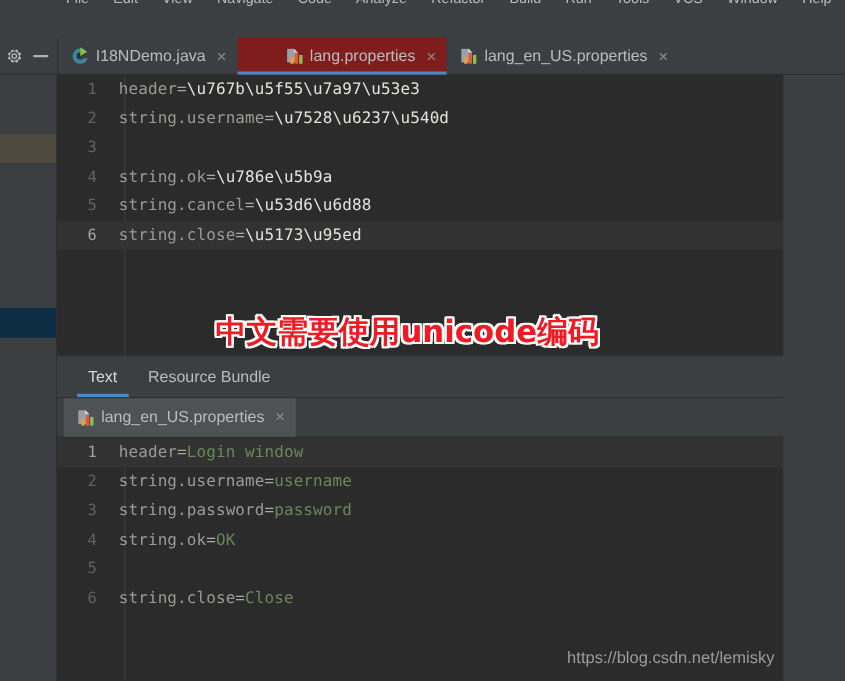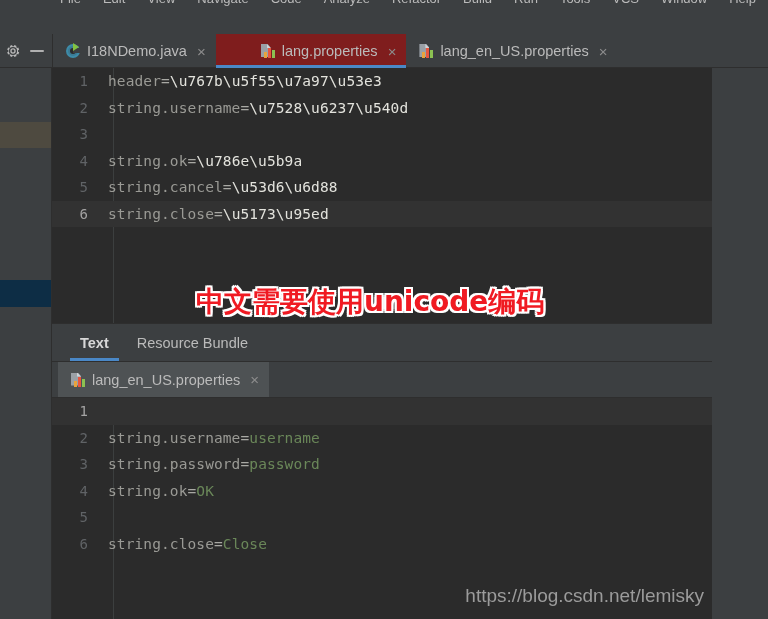--- a/index.html
+++ b/index.html
@@ -275,21 +275,21 @@
   }
   .subtab {
     display: flex;
     align-items: center;
     padding: 0 14px;
     color: #bbbbbb;
     font-size: 14.5px;
     position: relative;
     white-space: nowrap;
   }
-  .subtab.active { color: #d8d8d8; font-weight: bold; }
+  .subtab.active { color: #d8d8d8; }
   .subtab.active::after {
     content: "";
     position: absolute;
     left: 4px; right: 4px; bottom: 0;
     height: 3px;
     background: #4a88c7;
   }
 
   
   .innertabrow {
@@ -320,21 +320,21 @@
     margin-left: 4px;
     line-height: 1;
   }
 
   
   .watermark {
     position: absolute;
     right: 8px;
     bottom: 12px;
     color: #9b9b9b;
-    font-size: 19px;
+    font-size: 15px;
     font-family: "Liberation Sans", sans-serif;
     white-space: nowrap;
   }
 </style>
 </head>
 <body>
 
 <div class="app">
 
   <div class="menu-strip">
@@ -465,20 +465,21 @@
       <span>lang_en_US.properties</span>
       <span class="tab-close">×</span>
     </div>
   </div>
 
   <div class="editor bottom">
     <div class="gutter-sep"></div>
     <div id="bottom-lines">
         <div class="line caret">
           <div class="lineno">1</div>
+          <div class="code"><span class="k">header</span><span class="eq">=</span><span class="v">Login window</span></div>
         </div>
         <div class="line">
           <div class="lineno">2</div>
           <div class="code"><span class="k">string.username</span><span class="eq">=</span><span class="v">username</span></div>
         </div>
         <div class="line">
           <div class="lineno">3</div>
           <div class="code"><span class="k">string.password</span><span class="eq">=</span><span class="v">password</span></div>
         </div>
         <div class="line">

